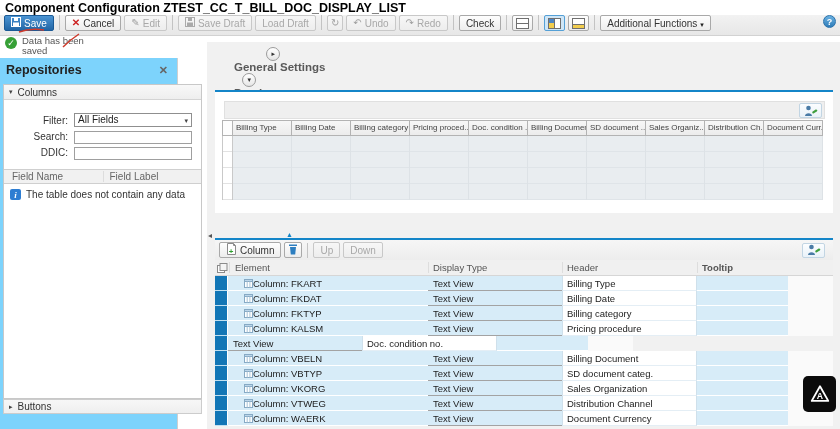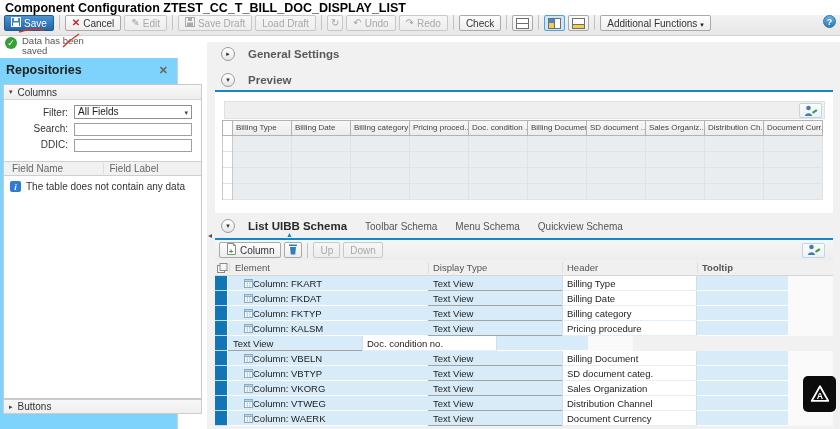--- a/index.html
+++ b/index.html
@@ -51,21 +51,21 @@
   .anno { position:absolute; pointer-events:none; }
   
   .left-panel { position:absolute; left:0; top:58px; width:178px; height:371px; background:#7dd3fc; border-right:1px solid #cfcfcf; }
   .lp-head { position:absolute; left:0; top:2px; width:100%; height:20px; }
   .lp-head .t { position:absolute; left:6px; top:3px; font-size:12.5px; font-weight:bold; color:#222; }
   .lp-close { position:absolute; right:9px; top:4px; font-size:11px; color:#666; font-weight:bold; cursor:default; }
   .lp-box { position:absolute; left:3px; top:26px; width:199px; height:315px; border:1px solid #c8c8c8; background:#fff; }
   .cols-head { height:15px; background:linear-gradient(#f8f8f8,#eeeeee); border-bottom:1px solid #d4d4d4;
     display:flex; align-items:center; gap:5px; padding-left:5px; font-size:10px; color:#333; }
   .cols-head .ch { font-size:7px; color:#444; }
-  .lp-form { padding:5px 4px 2px 0; }
+  .lp-form { padding:13px 4px 2px 0; }
   .frow { display:flex; align-items:center; margin-bottom:2px; height:14px; }
   .frow .lbl { width:70px; text-align:right; font-size:10px; color:#333; padding-right:6px; }
   .frow .ctrl { flex:1; margin-right:5px; }
   .dd { height:14px; border:1px solid #8f8f8f; background:#fff; position:relative; font-size:10px; color:#222;
     display:flex; padding:0 12px 0 3px; }
   .dd .ch { position:absolute; right:3px; top:3px; font-size:7px; color:#444; }
   .tin { width:100%; height:13px; border:1px solid #9f9f9f; background:#fff; font-size:10px; padding:0 2px;
     font-family:"Liberation Sans",sans-serif; }
   .fld-head { margin-top:6px; height:15px; background:#f1f1f1; border-top:1px solid #cfcfcf; border-bottom:1px solid #cfcfcf;
     display:flex; font-size:10px; color:#666; align-items:center; }
@@ -76,21 +76,21 @@
     font-family:"Liberation Serif",serif; font-style:italic; font-weight:bold; font-size:9px;
     display:flex; align-items:center; justify-content:center; }
   .info-row .txt { font-size:10px; color:#333; }
   .lp-buttons { position:absolute; left:3px; top:341px; width:199px; height:15px; background:linear-gradient(#f7f7f7,#efefef);
     border:1px solid #ccc; display:flex; align-items:center; gap:5px; padding-left:5px; font-size:10px; color:#333; }
   .lp-buttons .ch { font-size:7px; color:#444; }
   .collapse-handle { position:absolute; left:206px; top:228px; width:8px; height:14px; font-size:8px; color:#555;
     display:flex; align-items:center; justify-content:center; }
   
   .right-bg { position:absolute; left:207px; top:42px; width:633px; height:387px; background:#f1f1f1; }
-  .sec-row { position:absolute; display:flex; align-items:center; }
+  .sec-row { position:absolute; display:flex; align-items:center;flex-direction:column; }
   .ctog { width:14px; height:14px; border-radius:50%; border:1px solid #9b9b9b; background:linear-gradient(#fff,#e6e6e6);
     display:flex; align-items:center; justify-content:center; font-size:7px; color:#333; flex:0 0 14px; }
   .sec-title { margin-left:13px; font-size:11.5px; font-weight:bold; color:#595959; white-space:nowrap; }
   .blue-rule { position:absolute; height:2px; background:#1485c8; }
   
   .preview-panel { position:absolute; left:215px; top:92px; width:618px; height:121px; background:#fff; }
   .pv-toolbar { position:absolute; left:9px; top:9px; width:601px; height:18px; background:#efefef; border:1px solid #e0e0e0; }
   .mini-btn { position:absolute; right:2px; top:1px; width:23px; height:15px; border:1px solid #c2d5e3;
     background:linear-gradient(#fbfdff,#eaf2f8); border-radius:2px; display:flex; align-items:center; justify-content:center; }
   .pv-header { position:absolute; left:7px; top:28px; display:flex; }
@@ -332,27 +332,20 @@
 
           <span class="pv-th">Document Curr...</span>
         </span>
     </div>
     <div class="pv-body">
       <span class="selcol"></span>
       <span class="grid"></span>
     </div>
   </div>
 
-  <div class="schema-title-row">
-    <span class="ctog">▾</span>
-    <span class="schema-title">List UIBB Schema</span>
-    <span class="tab">Toolbar Schema</span>
-    <span class="tab">Menu Schema</span>
-    <span class="tab">Quickview Schema</span>
-  </div>
   <span class="tab-notch">▲</span>
   <div class="blue-rule" style="left:215px;top:238px;width:618px;"></div>
 
   <div class="schema-toolbar">
     <button class="btn">
       <span>
         <svg width="11" height="12" viewBox="0 0 11 12">
             <path d="M1.5,0.5 h6 l2,2 v9 h-8 z" fill="#fff" stroke="#8a8a8a"></path>
             <path d="M7.5,0.5 v2 h2" fill="none" stroke="#8a8a8a"></path>
             <text x="2.8" y="11" font-size="8" font-weight="bold" fill="#2f9e2f" font-family="Liberation Sans,sans-serif">+</text>

